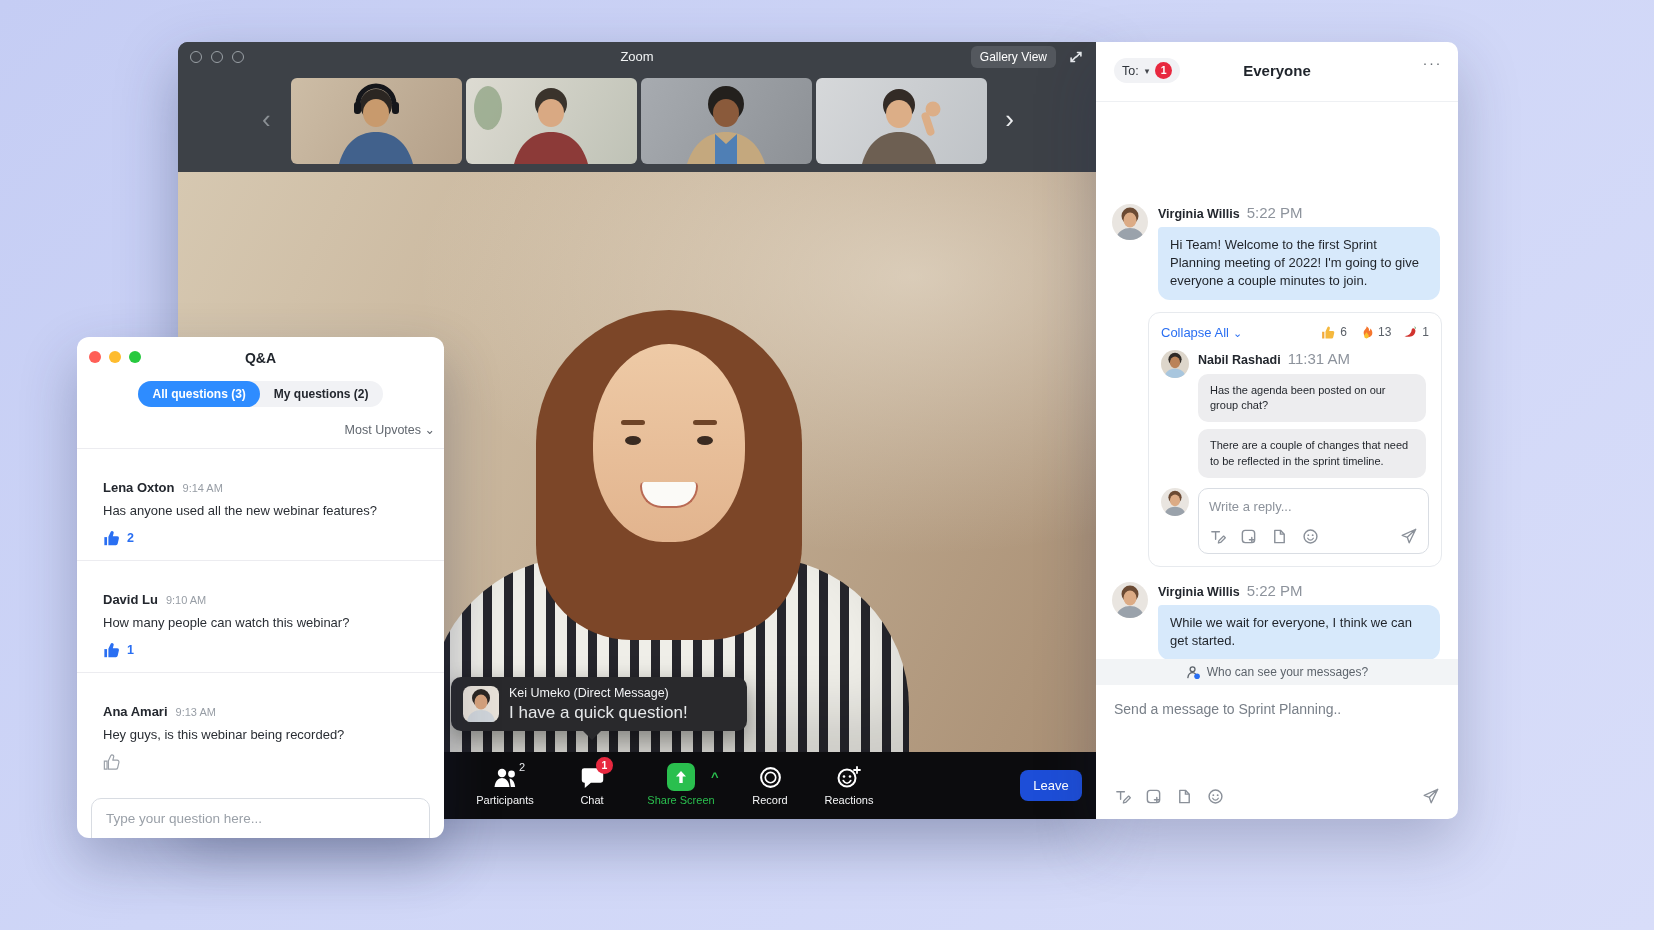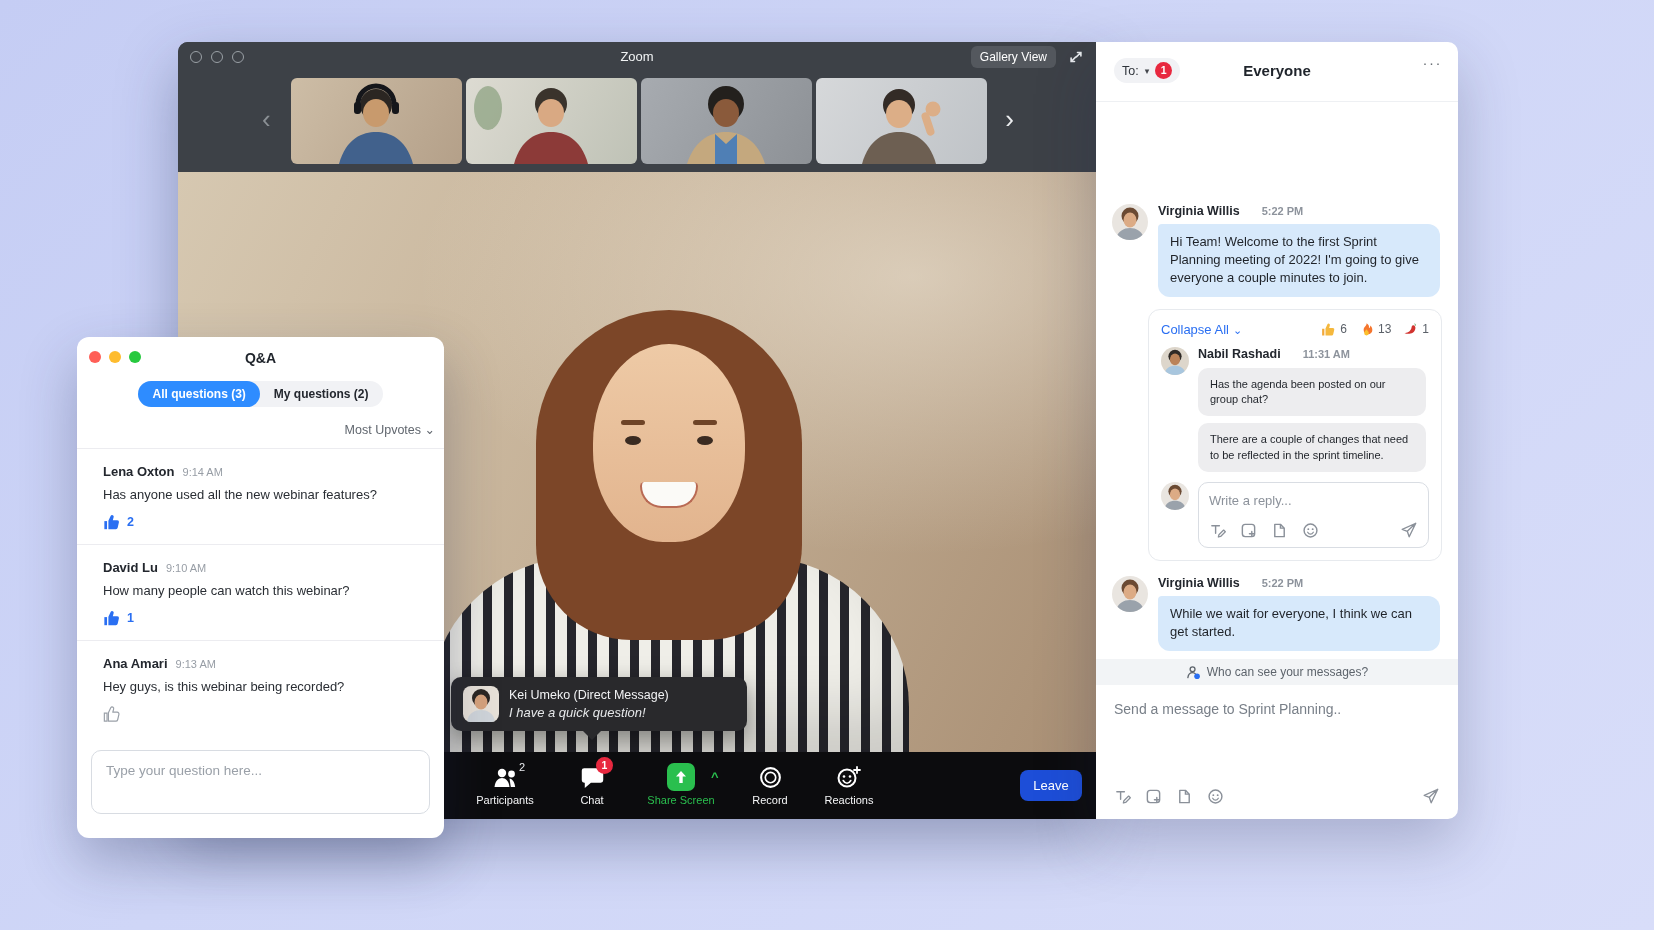--- a/index.html
+++ b/index.html
@@ -51,21 +51,21 @@
               background:#fbfaf7; border:2px solid #b96a54; border-top:none;
               border-radius:6px 6px 30px 30px; }
   
   .toast { position:absolute; left:273px; top:505px; width:296px; height:54px; background:#29292c;
            border-radius:10px; box-shadow:0 8px 22px rgba(0,0,0,.4); display:flex; align-items:center;
            padding:0 12px; gap:10px; cursor:default; }
   .toast:after { content:""; position:absolute; left:132px; bottom:-9px; border:9px solid transparent;
                  border-top-color:#29292c; border-bottom:none; }
   .toast .t-avatar { width:36px; height:36px; border-radius:8px; overflow:hidden; flex:none; }
   .toast .t-title { color:#f2f3f5; font-size:12.5px; margin-bottom:3px; }
-  .toast .t-msg { color:#e6e8ea; font-size:13px;font-style:italic; }
+  .toast .t-msg { color:#e6e8ea; font-size:17px; }
   
   .zw-toolbar { position:absolute; left:0; right:0; bottom:0; height:67px; background:#0c0c0e; }
   .tb-item { position:absolute; top:9px; width:96px; margin-left:-48px; text-align:center; color:#fff; cursor:default; }
   .tb-icon { position:relative; height:32px; display:flex; align-items:center; justify-content:center; }
   .tb-label { font-size:11px; margin-top:1px; color:#f5f6f7; }
   .tb-count { position:absolute; top:0; left:50%; margin-left:14px; font-size:11px; color:#e8eaed; }
   .tb-badge { position:absolute; top:-4px; left:50%; margin-left:4px; min-width:17px; height:17px;
               background:#e8283f; border-radius:9px; color:#fff; font-size:10.5px; font-weight:bold;
               line-height:17px; padding:0 4px; }
   .share-sq { width:28px; height:28px; background:#2abf4e; border-radius:7px; display:flex;
@@ -91,21 +91,21 @@
               font-weight:bold; color:#1f242b; }
   .cp-more { position:absolute; right:16px; top:12px; color:#6a7076; font-size:15px;
              letter-spacing:1.5px; cursor:default; }
   .cp-body { flex:1; overflow:hidden; padding:0 16px; }
   .msg { display:flex; gap:10px; }
   .msg.first { margin-top:102px; }
   .msg.second { margin-top:15px; }
   .avatar { width:36px; height:36px; border-radius:50%; overflow:hidden; flex:none; }
   .avatar.sm { width:28px; height:28px; }
   .m-name { font-size:12.5px; font-weight:bold; color:#23272e; }
-  .m-time { font-size:11px; color:#8d939c; margin-left:22px; font-weight:bold; }
+  .m-time { font-size:15px; color:#8d939c; margin-left:7px; font-weight:normal; }
   .bubble { margin-top:6px; display:inline-block; background:#d7e9fb; border-radius:4px 12px 12px 12px;
             padding:9px 12px; font-size:13px; color:#1f2329; line-height:1.4; max-width:282px; }
   .bubble.gray { background:#ededef; border-radius:10px; }
   
   .thread { margin:12px 0 0 36px; border:1px solid #e7eaee; border-radius:12px; padding:12px; }
   .t-head { display:flex; align-items:center; }
   .collapse { color:#2a6ff2; font-size:13px; cursor:default; }
   .collapse .caret { font-size:11px; margin-left:4px; }
   .t-reacts { margin-left:auto; display:flex; gap:12px; align-items:center; }
   .chip { display:flex; align-items:center; gap:4px; font-size:12px; color:#5b6169; cursor:default; }
@@ -133,21 +133,21 @@
   .traffic span { width:12px; height:12px; border-radius:50%; }
   .tl-red { background:#ff5f57; } .tl-yellow { background:#febc2e; } .tl-green { background:#27c93f; }
   .qa-title { position:absolute; left:0; right:0; top:13px; text-align:center; font-size:14px;
               font-weight:bold; color:#1f242b; }
   .qa-tabs { display:flex; justify-content:center; margin-top:2px; }
   .seg { display:flex; background:#f1f2f5; border-radius:16px; }
   .seg-btn { font-size:12px; font-weight:bold; padding:6px 14px; border-radius:16px; color:#23272e; cursor:default; }
   .seg-btn.active { background:#2e8cff; color:#fff; }
   .qa-sort { text-align:right; padding:15px 9px 11px; font-size:12.5px; color:#60666e; cursor:default; }
   .qa-item { border-top:1px solid #ececf0; padding:15px 26px 13px; }
-  .q-name { font-size:13px; font-weight:bold; color:#23272e; }
+  .q-name { font-size:13px; font-weight:bold; color:#23272e;margin-top:16px; }
   .q-time { font-size:11px; color:#979da5; margin-left:8px; font-weight:normal; }
   .q-text { font-size:13px; color:#2a2e34; margin-top:8px; }
   .q-vote { margin-top:11px; display:flex; align-items:center; gap:6px; cursor:default; }
   .q-count { font-size:12.5px; color:#2a6ff2; font-weight:bold; }
   .qa-input-wrap { margin:14px 14px 0; }
   .qa-input-wrap textarea { width:100%; height:64px; border:1px solid #d8dce2; border-radius:10px;
             padding:12px 14px; font-family:inherit; font-size:13.5px; color:#2a2e34; resize:none; outline:none; }
   .qa-input-wrap textarea::placeholder { color:#9aa0a8; }
 
   svg { display:block; }

